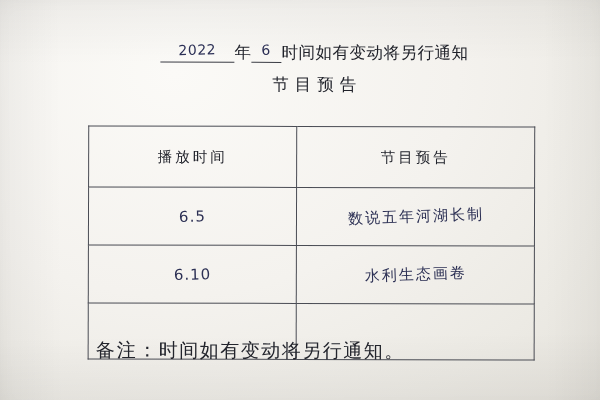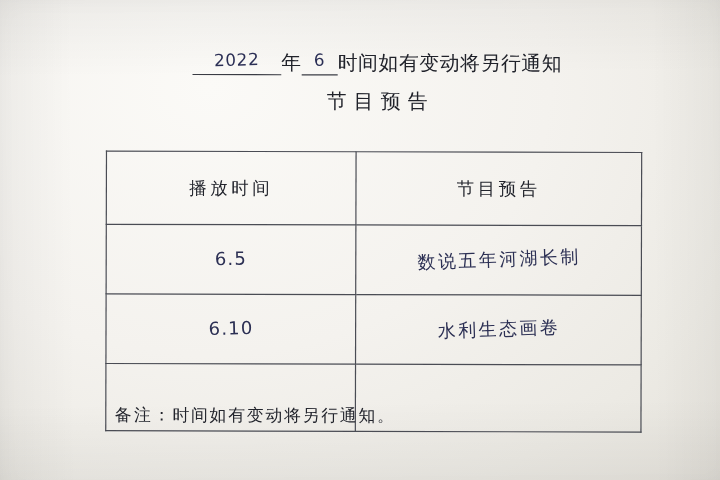--- a/index.html
+++ b/index.html
@@ -135,21 +135,21 @@
     font-size: 15px;
     transform: rotate(-2.2deg);
     letter-spacing: 2px;
   }
 
   
   #note {
     position: absolute;
     left: 82px;
     top: 322px;
-    font-size: 14px;
+    font-size: 19px;
     color: #22242c;
     letter-spacing: 1.5px;
     white-space: nowrap;
   }
   #note .note-label { letter-spacing: 2px; }
   #note .note-body { letter-spacing: 1.5px; }
 </style>
 </head>
 <body>
 

